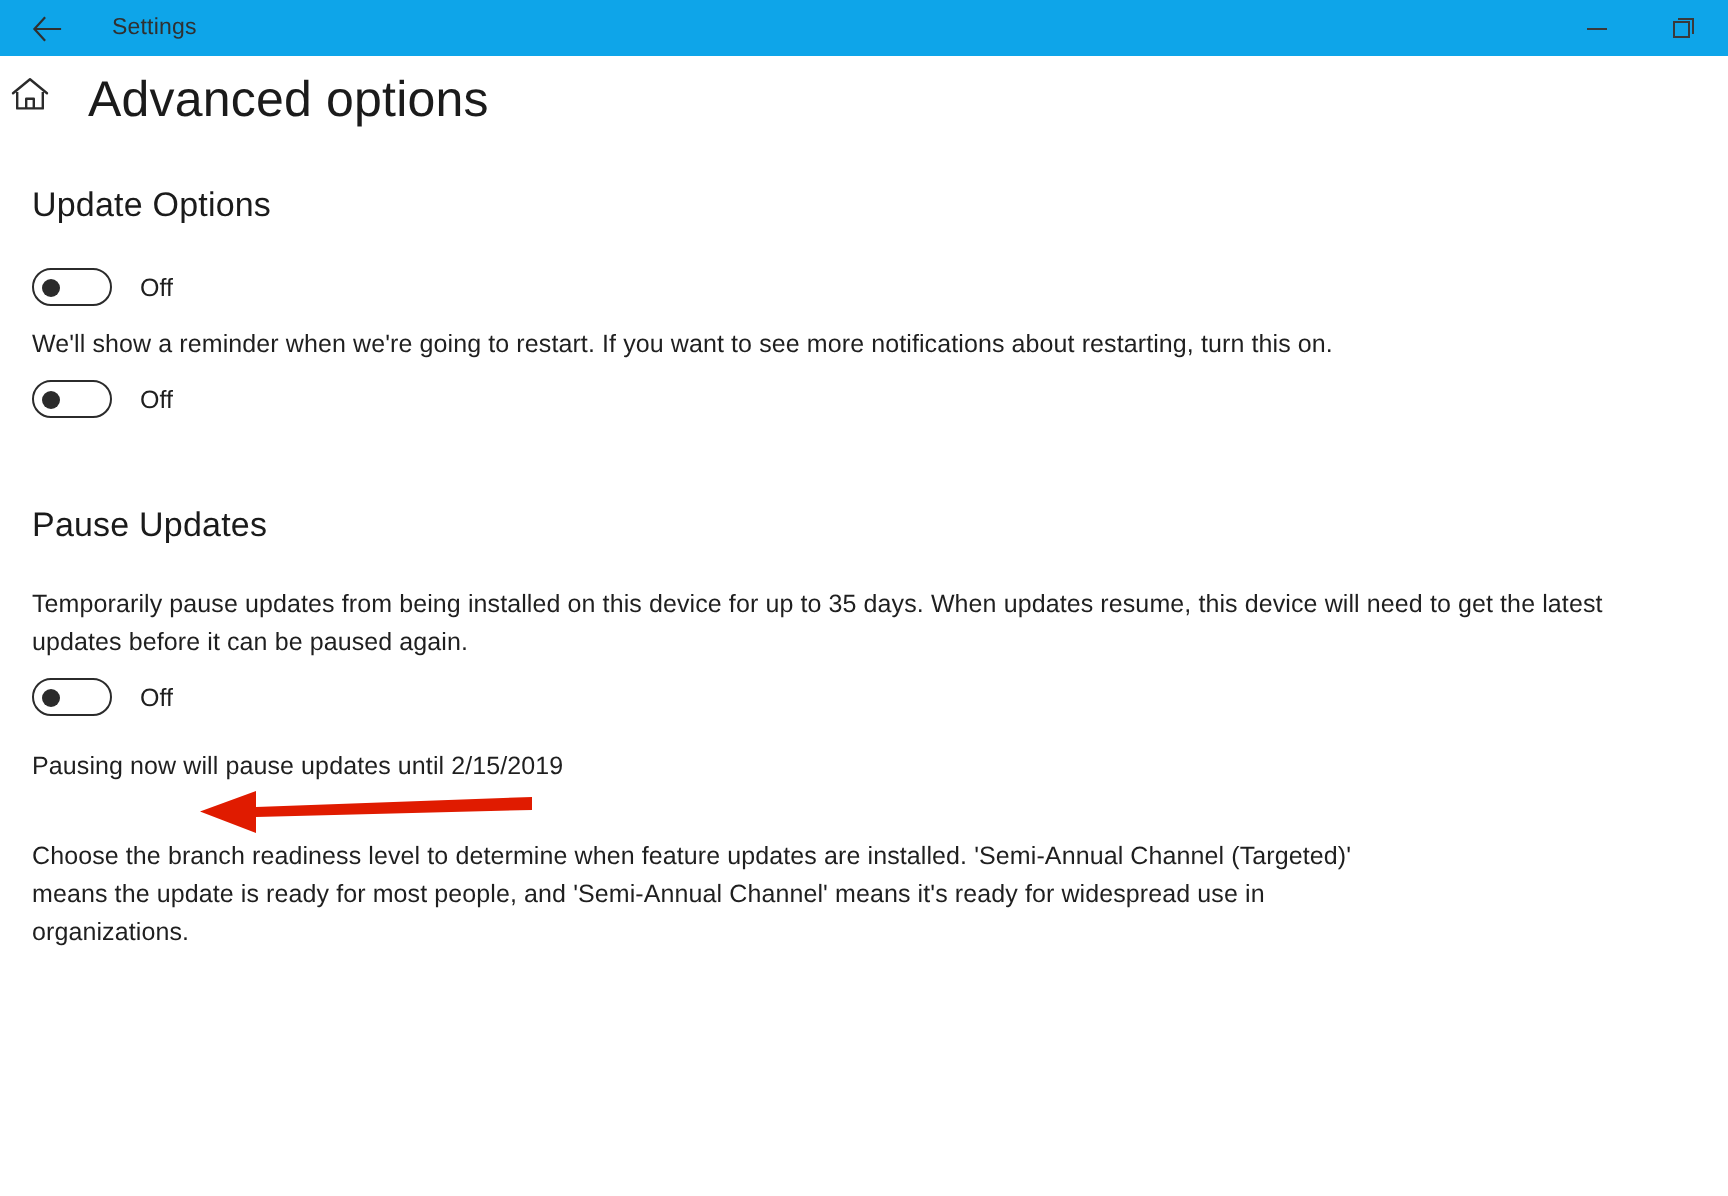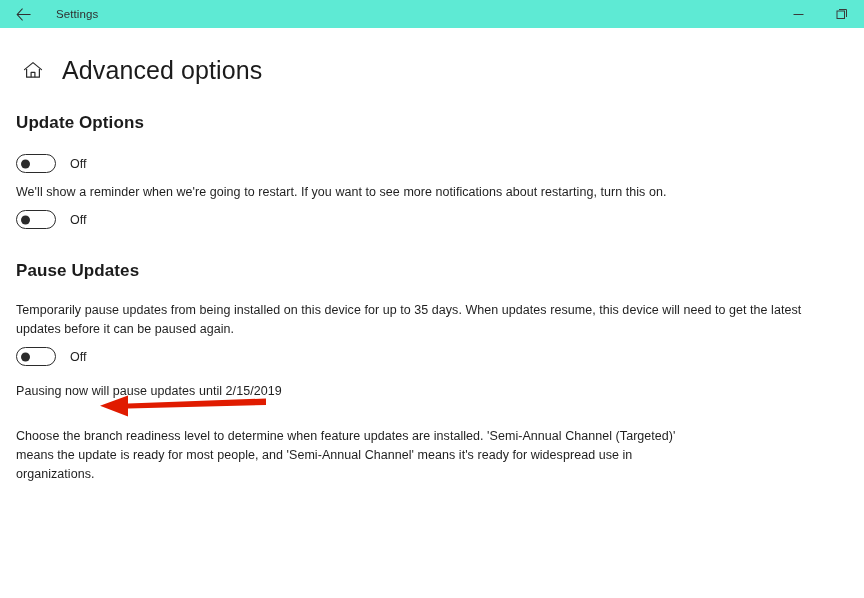--- a/index.html
+++ b/index.html
@@ -16,21 +16,21 @@
     position: relative;
     -webkit-font-smoothing: antialiased;
   }
 
   
   .titlebar {
     height: 28px;
     display: flex;
     align-items: center;
     position: relative;
-    background: #5eead4;
+    background: #0ea5e9;
   }
   .back-btn {
     width: 34px;
     height: 26px;
     display: flex;
     align-items: center;
     justify-content: center;
     margin-left: 6px;
   }
   .back-btn svg { display: block; }
@@ -53,23 +53,23 @@
     height: 28px;
     display: flex;
     align-items: center;
     justify-content: center;
   }
   .win-btn svg { display: block; }
 
   
   .page-header {
     display: flex;
-    align-items: flex-end;
-    margin-top: 28px;
-    padding-left: 20px;
+    align-items: flex-start;
+    margin-top: 8px;
+    padding-left: 2px;
   }
   .home-icon {
     width: 26px;
     height: 26px;
     display: flex;
     align-items: center;
     justify-content: center;
     margin-right: 16px;
   }
   .page-title {
@@ -79,21 +79,21 @@
     letter-spacing: .1px;
   }
 
   
   .content {
     padding-left: 16px;
     padding-right: 16px;
   }
   .section-heading {
     font-size: 17px;
-    font-weight: 700;
+    font-weight: 400;
     color: #1b1b1b;
     letter-spacing: .1px;
   }
   .body-text {
     font-size: 12.5px;
     line-height: 19px;
     color: #1f1f1f;
     letter-spacing: .05px;
   }
 
@@ -218,21 +218,21 @@
       <div class="body-text">We'll show a reminder when we're going to restart. If you want to see more notifications about restarting, turn this on.</div>
       <div class="toggle-row" style="margin-top:8px;">
         <div class="switch off">
           <div class="knob"></div>
         </div>
         <div class="switch-label">Off</div>
       </div>
     </div>
   </div>
 
-  <div style="margin-top:32px;">
+  <div style="margin-top:44px;">
     <div class="section-heading">Pause Updates</div>
 
     <div style="margin-top:20px;">
       <div class="body-text" style="max-width:832px;">Temporarily pause updates from being installed on this device for up to 35 days. When updates resume, this device will need to get the latest updates before it can be paused again.</div>
       <div class="toggle-row" style="margin-top:8px;">
         <div class="switch off">
           <div class="knob"></div>
         </div>
         <div class="switch-label">Off</div>
       </div>

